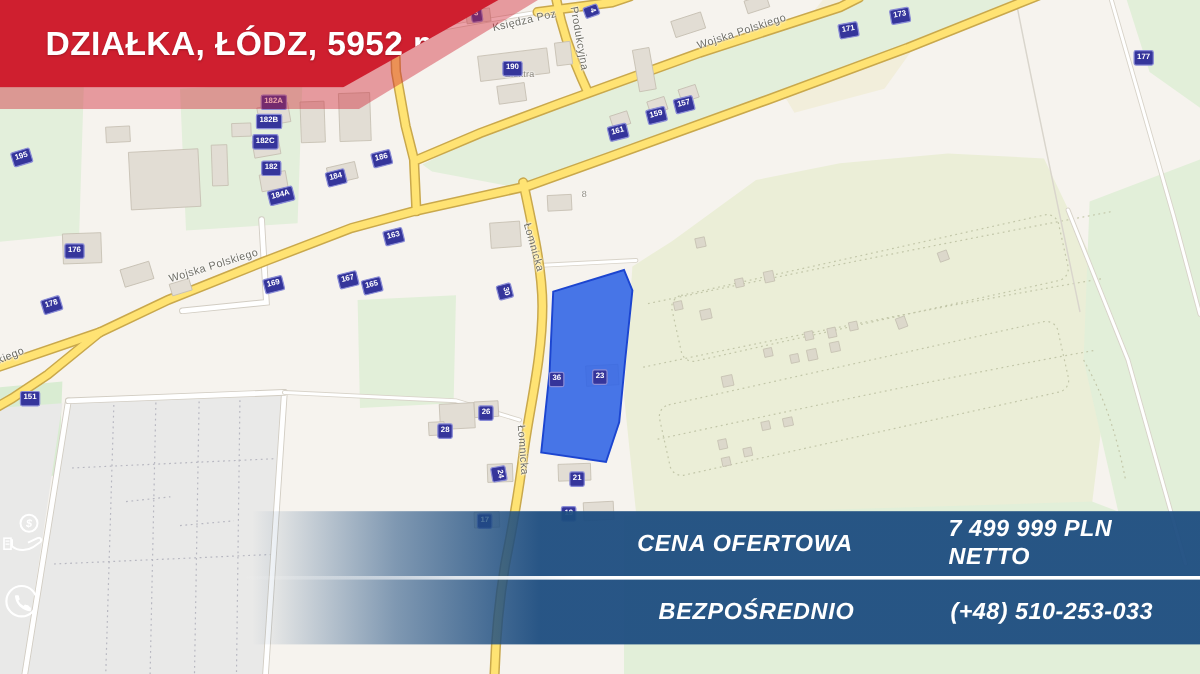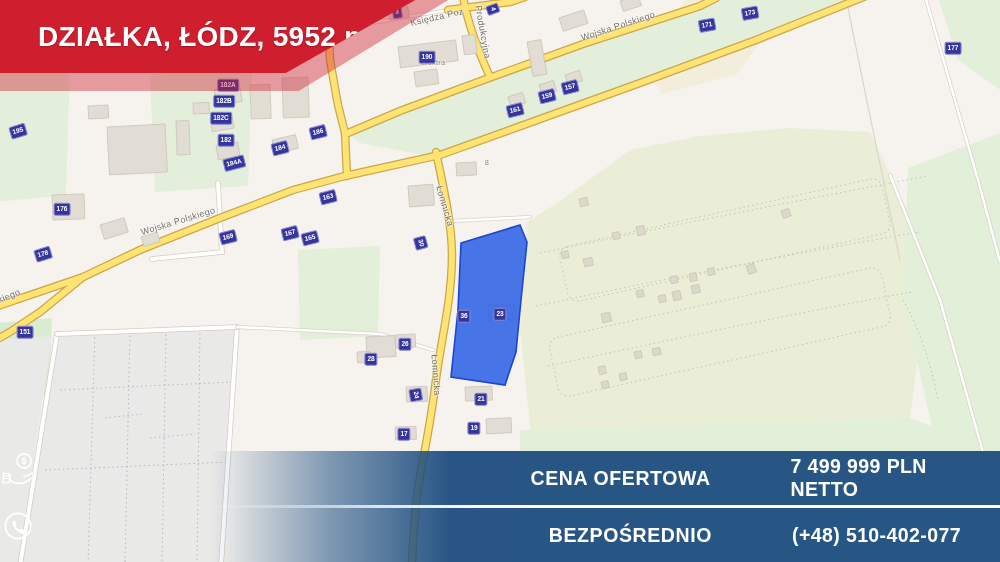--- a/index.html
+++ b/index.html
@@ -43,21 +43,21 @@
     clip-path:polygon(0 0,93% 0,62% 100%,0 100%);}
   #ribbon{position:absolute;left:0;top:0;width:450px;height:73px;z-index:7;
     background:var(--accent-red,#cf1f2f);
     clip-path:polygon(0 0,92.3% 0,63.5% 100%,0 100%);
     display:flex;align-items:center;padding-left:38px;}
   #ribbon .t{color:#fff;font-size:28px;font-weight:bold;letter-spacing:.3px;
     text-shadow:0 1px 2px rgba(0,0,0,.25);}
   #ribbon sup{font-size:16px;}
 
   
-  #offer{position:absolute;left:0;top:451px;width:1000px;height:111px;z-index:8;}
+  #offer{position:absolute;left:0;top:426px;width:1000px;height:111px;z-index:8;font-style:italic;}
   #offer .fade{position:absolute;inset:0;
     background:linear-gradient(90deg,rgba(29,77,128,0) 21%,rgba(29,77,128,.55) 33%,
                rgba(29,77,128,.95) 45%,rgba(29,77,128,.95) 100%);}
   #offer .divider{position:absolute;left:0;top:54px;width:100%;height:3px;
     background:linear-gradient(90deg,rgba(255,255,255,0) 20%,rgba(255,255,255,.8) 38%,#fff 48%);}
   .offer-row{position:absolute;left:0;width:100%;height:54px;display:flex;align-items:center;}
   .offer-row.r1{top:0;} .offer-row.r2{top:57px;}
   .offer-label{width:712px;text-align:right;color:#fff;font-size:19.5px;font-weight:bold;
     letter-spacing:.6px;}
   .offer-icon{width:80px;display:flex;justify-content:center;align-items:center;}
@@ -280,17 +280,17 @@
     <div class="divider"></div>
 
     <div class="offer-row r2">
       <div class="offer-label">BEZPOŚREDNIO</div>
       <div class="offer-icon">
         <svg width="36" height="36" viewBox="0 0 44 44">
           <circle cx="22" cy="22" r="15.5" fill="none" stroke="#fff" stroke-width="2.2"></circle>
           <path fill="#fff" d="M28.6 26.2c-1.1-.1-2.2-.4-3.2-.9l-1.5 1.5c-2.2-1.2-4-3-5.2-5.2l1.5-1.5c-.5-1-.8-2.1-.9-3.2-.04-.5-.46-.9-.96-.9h-2.1c-.55 0-1 .45-.96 1 .17 2.5.97 4.9 2.3 7 1.5 2.4 3.5 4.4 5.9 5.9 2.1 1.3 4.5 2.1 7 2.3.55.04 1-.4 1-.96v-2.1c0-.5-.4-.92-.9-.96z"></path>
         </svg>
       </div>
-      <div class="offer-value">(+48) 510-402-077</div>
+      <div class="offer-value">(+48) 510-253-033</div>
     </div>
   </div>
 
 </div>
 
 </body></html>

